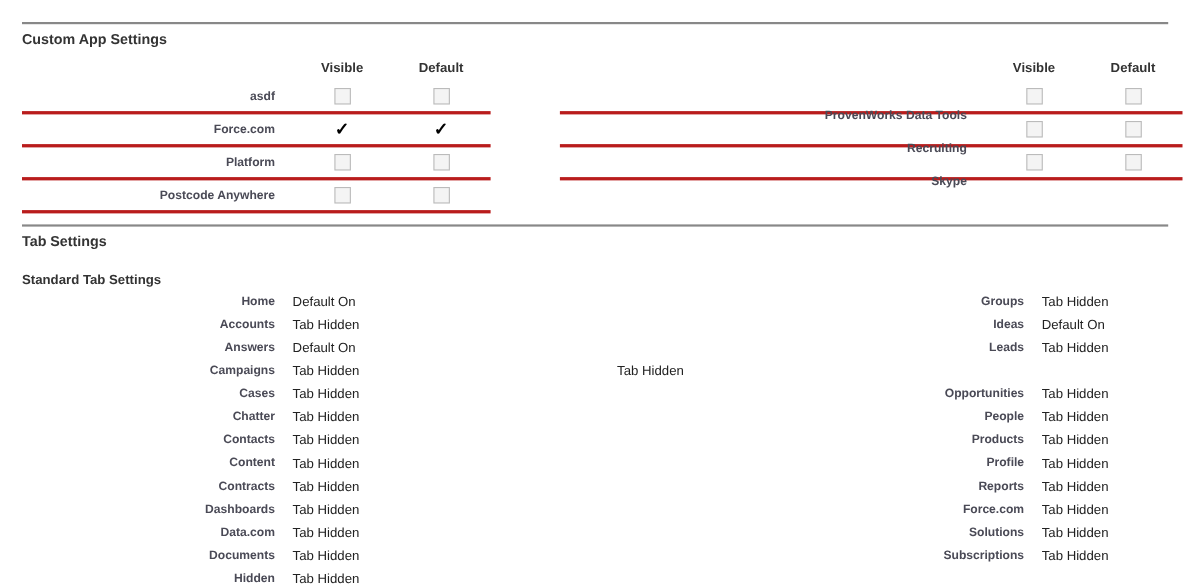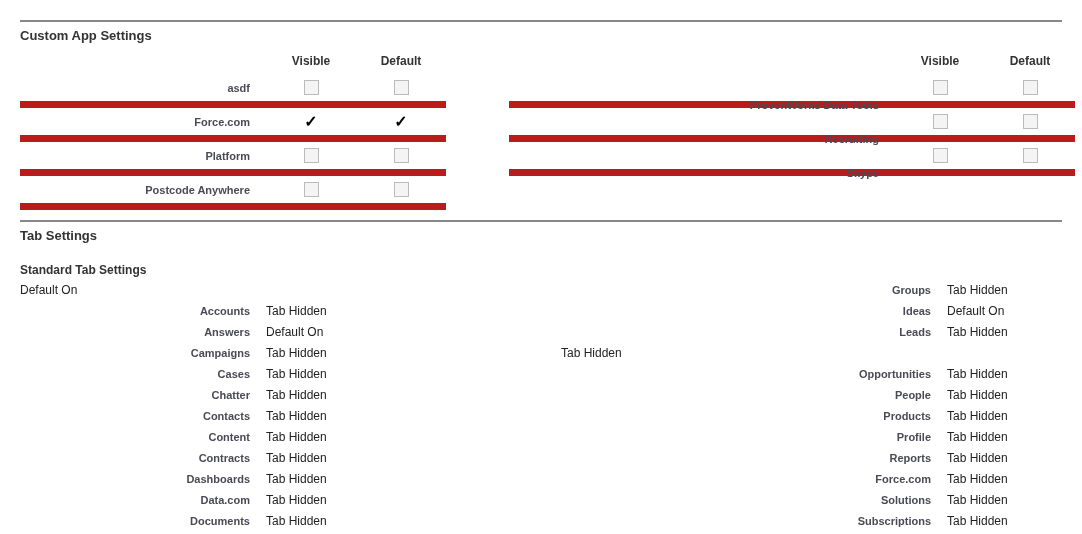--- a/index.html
+++ b/index.html
@@ -50,21 +50,21 @@
   }
   .app-right .app-label-cell {
     width: 370px;
     margin-top: 35px;
   }
   .app-vis-cell, .app-def-cell {
     width: 90px;
     text-align: center;
   }
   .app-row {
-    border-bottom: 7px solid #b91c1c;
+    border-bottom: 3px solid #b91c1c;
   }
   .chk {
     display: inline-block;
     width: 13px;
     height: 13px;
     border: 1px solid #bbb;
     background: #f4f4f4;
     vertical-align: middle;
   }
   .check-mark {
@@ -163,20 +163,21 @@
       </div>
   </div>
 </div>
 
 <div class="section-title">Tab Settings</div>
 <div class="tab-settings-wrap">
   <div class="subsection-title">Standard Tab Settings</div>
   <div class="tab-cols">
     <div class="tab-col tab-col-left" id="tab-left">
         <div class="tab-row">
+          <div class="tab-label">Home</div>
           <div class="tab-value">Default On</div>
         </div>
         <div class="tab-row">
           <div class="tab-label">Accounts</div>
           <div class="tab-value">Tab Hidden</div>
         </div>
         <div class="tab-row">
           <div class="tab-label">Answers</div>
           <div class="tab-value">Default On</div>
         </div>

